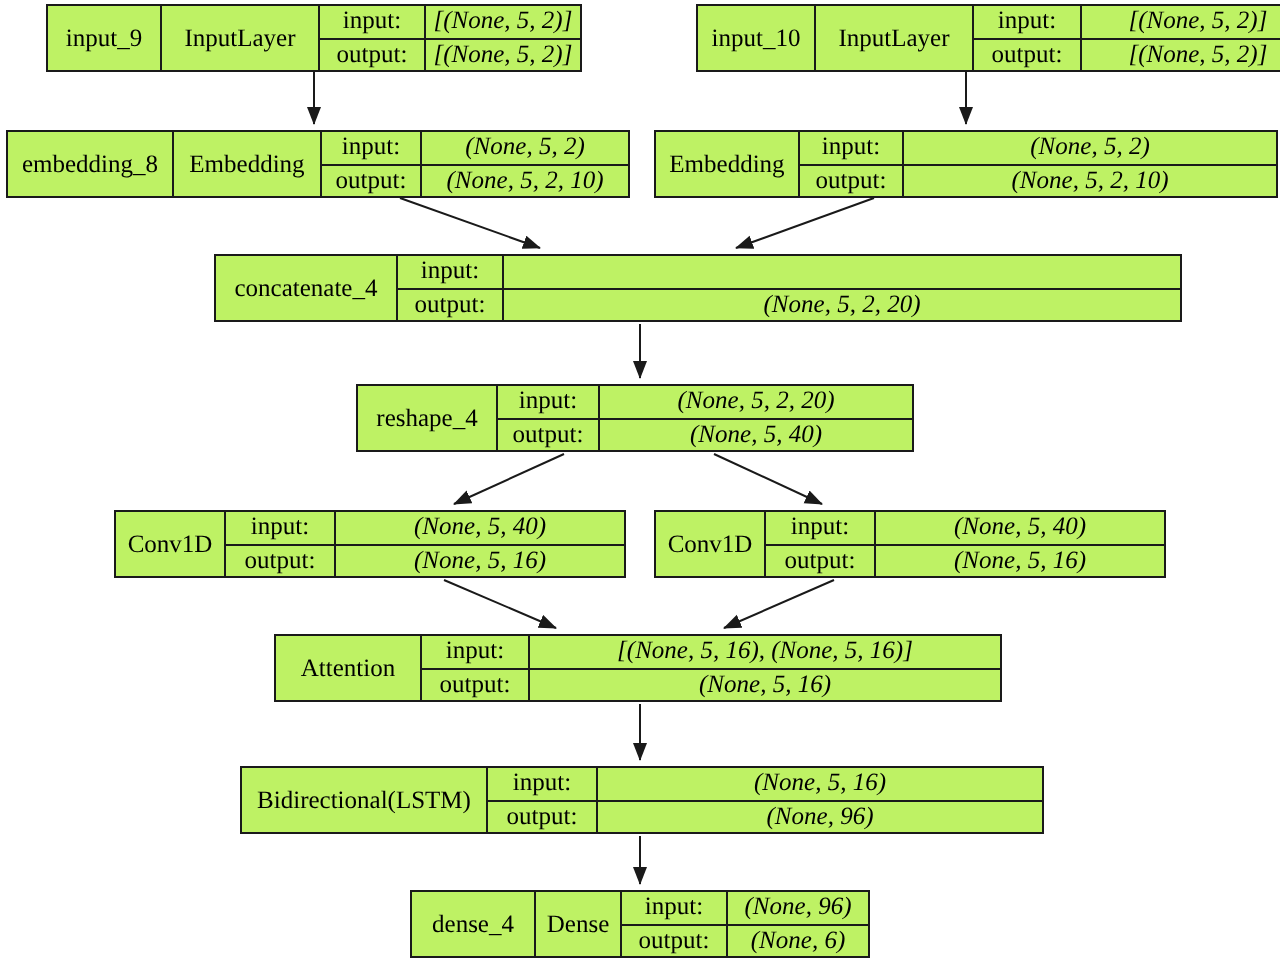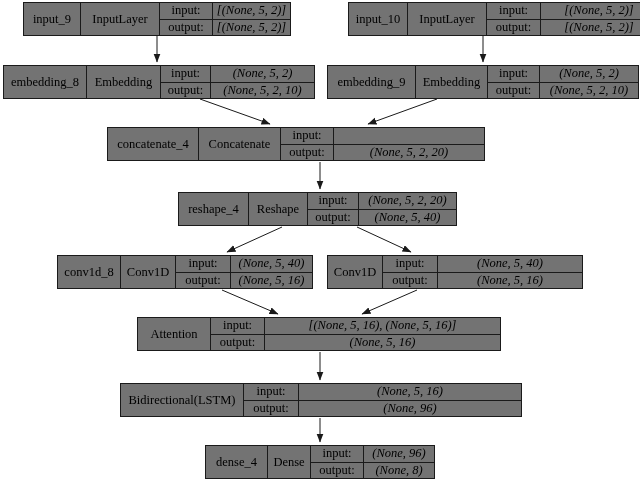--- a/index.html
+++ b/index.html
@@ -26,21 +26,21 @@
   .edges line {
     stroke: #1a1a1a;
     stroke-width: 1;
   }
   .node {
     position: absolute;
     display: flex;
     height: 34px;
     box-sizing: border-box;
     border: 1px solid #1a1a1a;
-    background: #737373;
+    background: #bef264;
     white-space: nowrap;
   }
   .cell {
     box-sizing: border-box;
     border-right: 1px solid #1a1a1a;
     display: flex;
     align-items: center;
     justify-content: center;
     padding: 0 2px;
     overflow: hidden;
@@ -142,65 +142,61 @@
         <div class="io-value">(None, 5, 2)</div>
       </div>
       <div class="io-row">
         <div class="io-label" style="width:50px">output:</div>
         <div class="io-value">(None, 5, 2, 10)</div>
       </div>
     </div>
   </div>
 
   <div class="node" style="left:327px;top:65px;width:312px">
-    <div class="cell" style="width:88px">embedding_9</div>
     <div class="cell" style="width:72px">Embedding</div>
     <div class="io">
       <div class="io-row">
         <div class="io-label" style="width:52px">input:</div>
         <div class="io-value">(None, 5, 2)</div>
       </div>
       <div class="io-row">
         <div class="io-label" style="width:52px">output:</div>
         <div class="io-value">(None, 5, 2, 10)</div>
       </div>
     </div>
   </div>
 
-  <div class="node" style="left:107px;top:127px;width:378px">
+  <div class="node" style="left:107px;top:127px;width:484px">
     <div class="cell" style="width:91px">concatenate_4</div>
-    <div class="cell" style="width:82px">Concatenate</div>
     <div class="io">
       <div class="io-row">
         <div class="io-label" style="width:53px">input:</div>
       </div>
       <div class="io-row">
         <div class="io-label" style="width:53px">output:</div>
         <div class="io-value">(None, 5, 2, 20)</div>
       </div>
     </div>
   </div>
 
   <div class="node" style="left:178px;top:192px;width:279px">
     <div class="cell" style="width:70px">reshape_4</div>
-    <div class="cell" style="width:59px">Reshape</div>
     <div class="io">
       <div class="io-row">
         <div class="io-label" style="width:51px">input:</div>
         <div class="io-value">(None, 5, 2, 20)</div>
       </div>
       <div class="io-row">
         <div class="io-label" style="width:51px">output:</div>
         <div class="io-value">(None, 5, 40)</div>
       </div>
     </div>
   </div>
 
   <div class="node" style="left:57px;top:255px;width:256px">
-    <div class="cell" style="width:63px">conv1d_8</div>
     <div class="cell" style="width:55px">Conv1D</div>
     <div class="io">
       <div class="io-row">
         <div class="io-label" style="width:55px">input:</div>
         <div class="io-value">(None, 5, 40)</div>
       </div>
       <div class="io-row">
         <div class="io-label" style="width:55px">output:</div>
         <div class="io-value">(None, 5, 16)</div>
       </div>
@@ -252,18 +248,18 @@
   <div class="node" style="left:205px;top:445px;width:230px">
     <div class="cell" style="width:62px">dense_4</div>
     <div class="cell" style="width:43px">Dense</div>
     <div class="io">
       <div class="io-row">
         <div class="io-label" style="width:53px">input:</div>
         <div class="io-value">(None, 96)</div>
       </div>
       <div class="io-row">
         <div class="io-label" style="width:53px">output:</div>
-        <div class="io-value">(None, 8)</div>
+        <div class="io-value">(None, 6)</div>
       </div>
     </div>
   </div>
 
 </div>
 
 </body></html>

